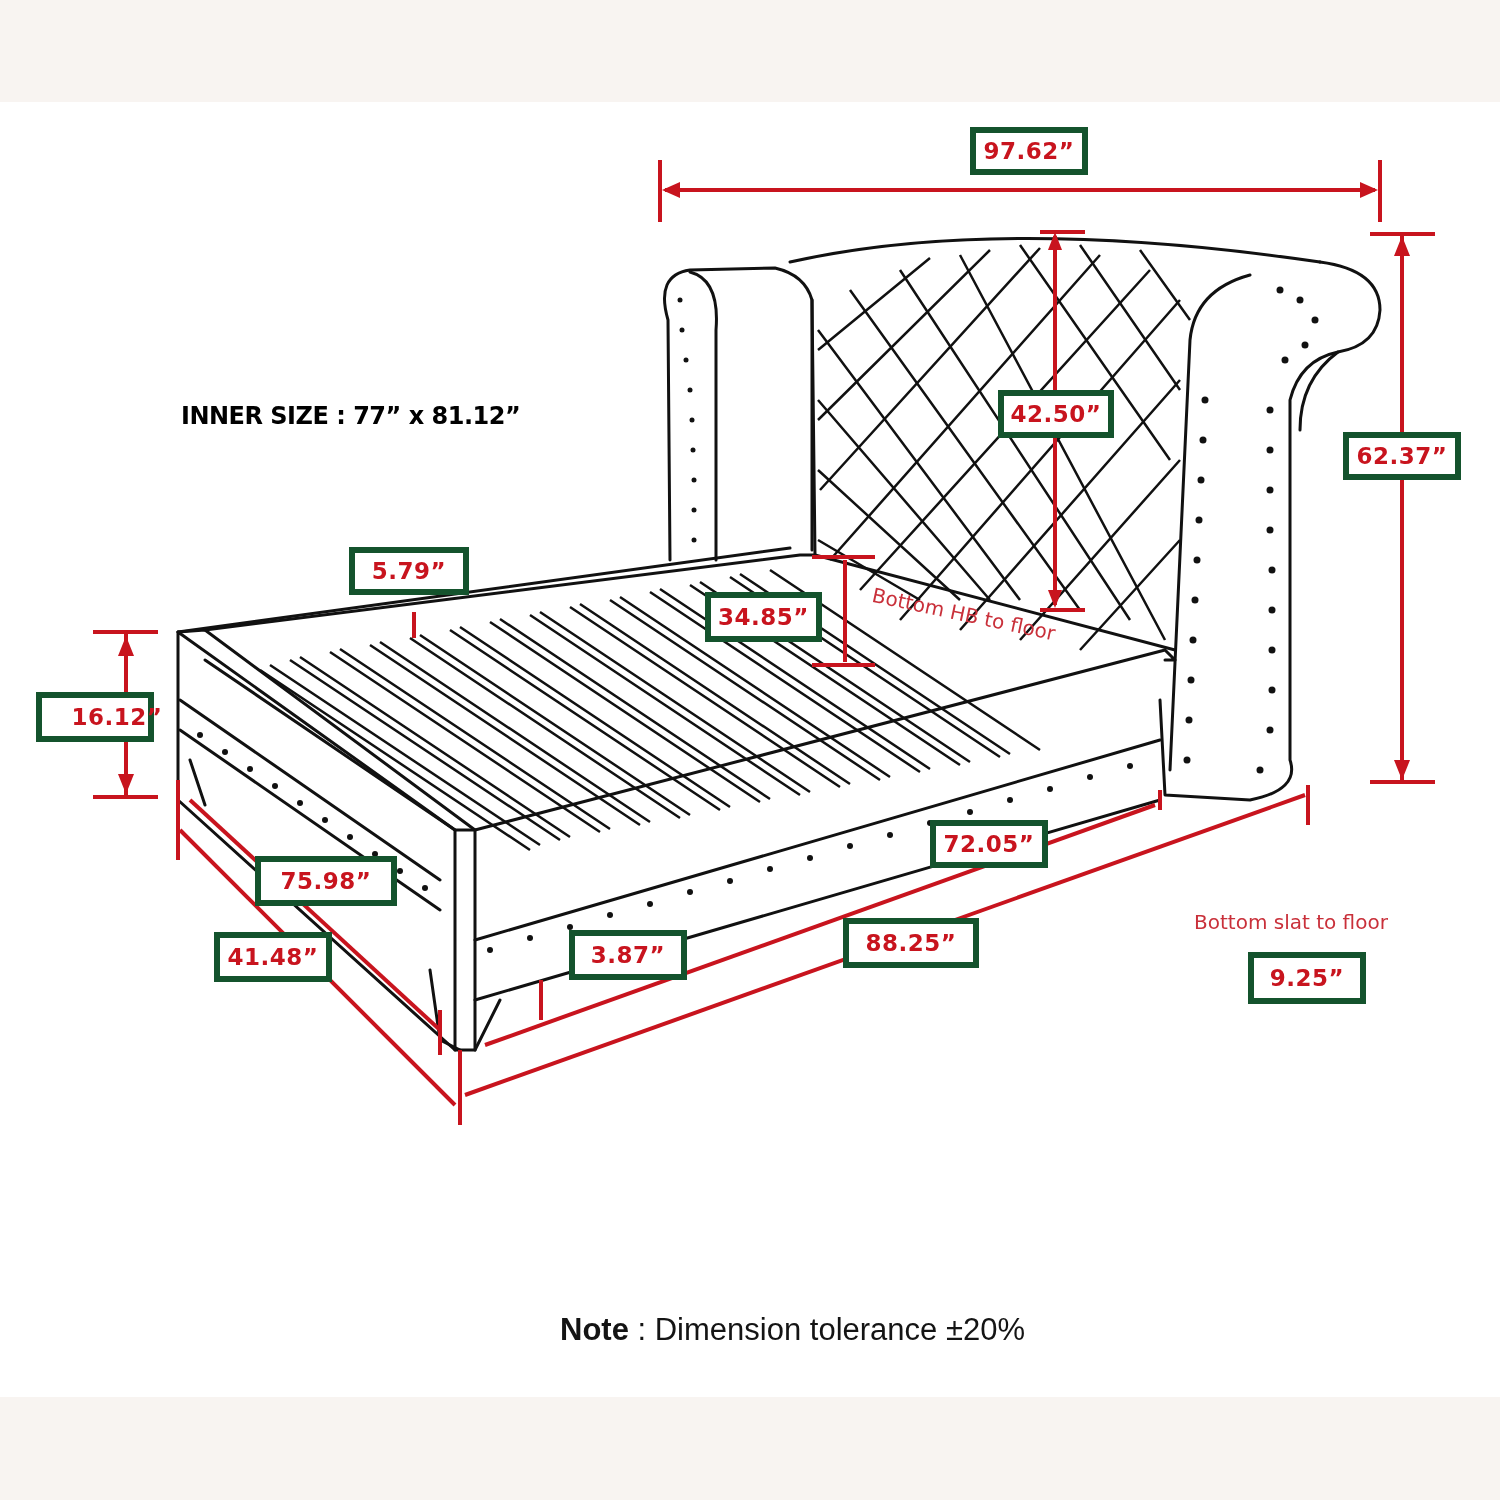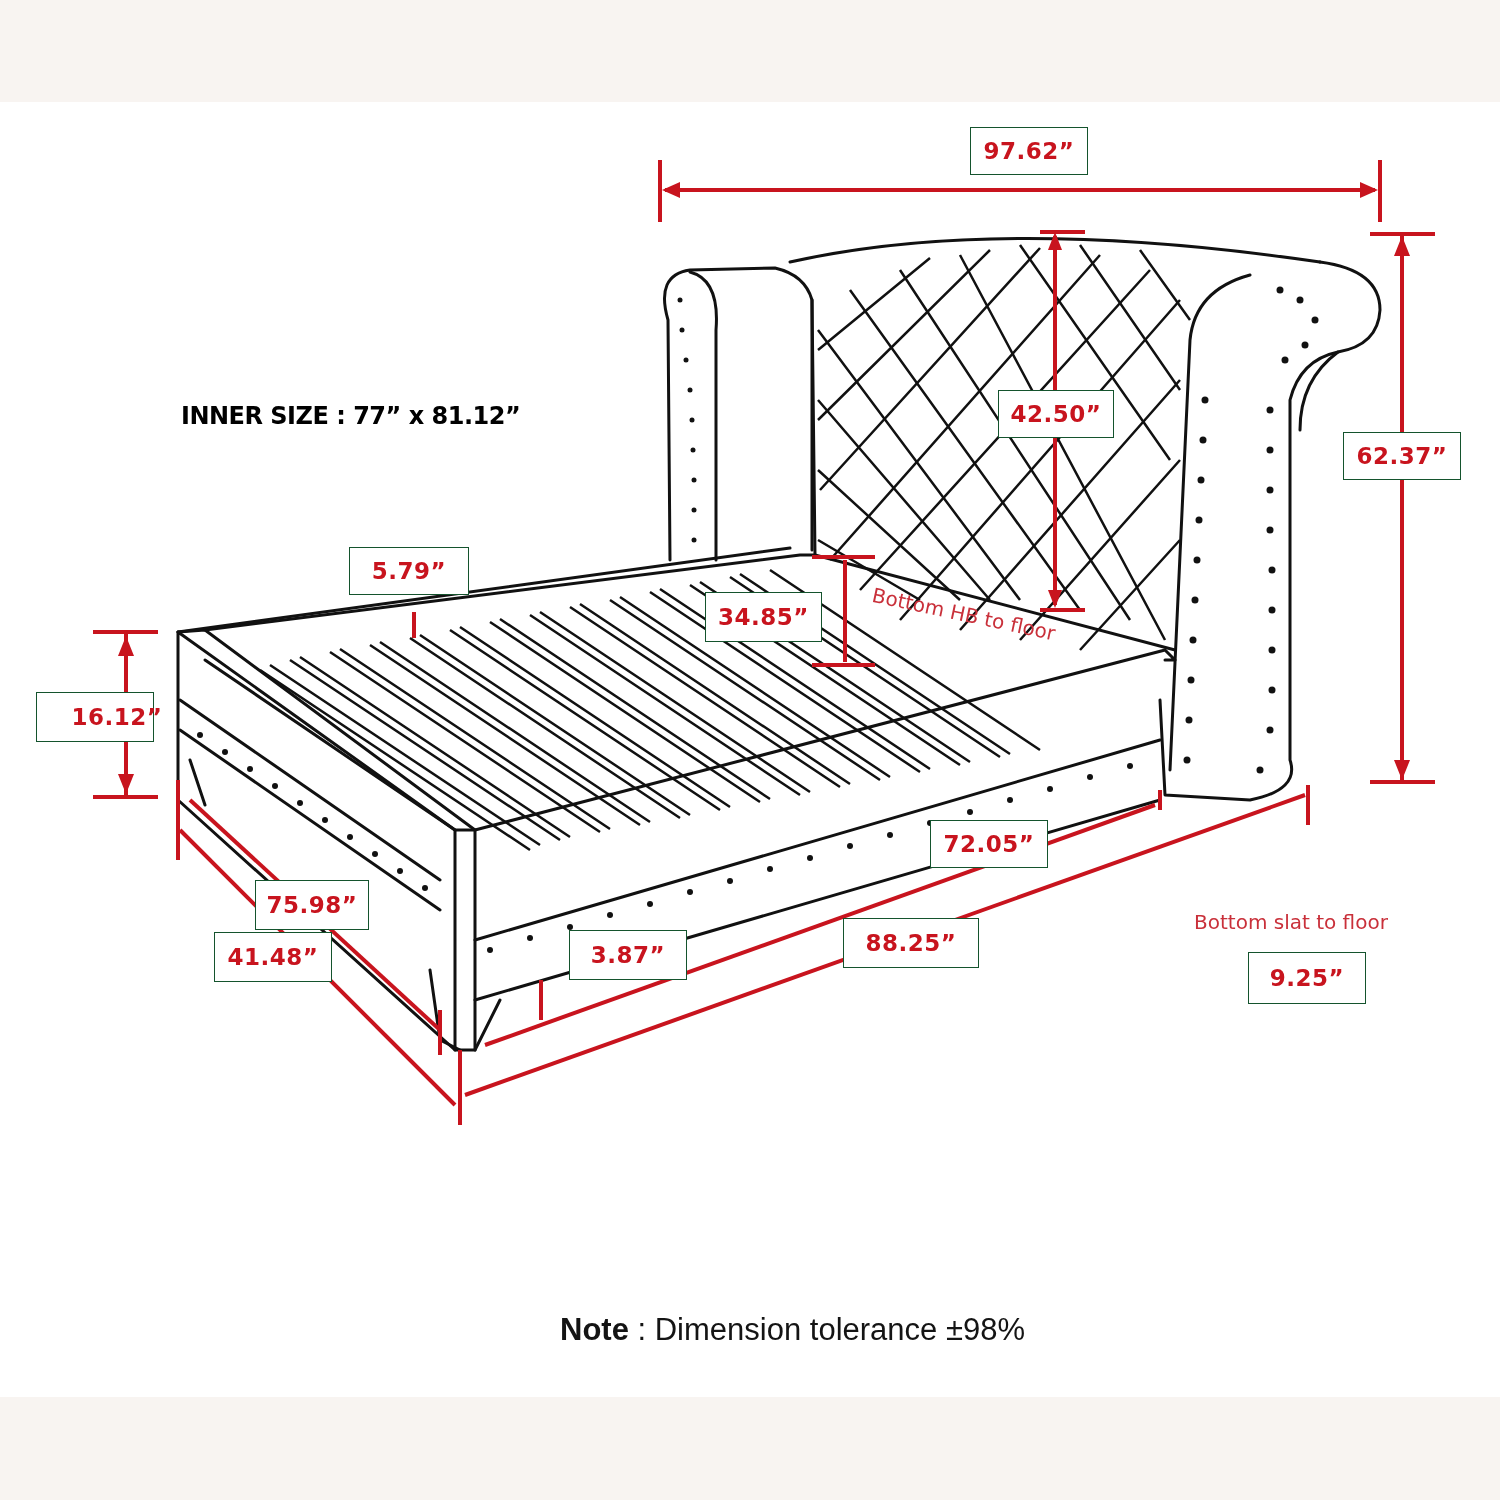--- a/index.html
+++ b/index.html
@@ -6,21 +6,21 @@
   body {
     width: 1500px; height: 1500px; position: relative; overflow: hidden;
     background: #ffffff;
     font-family: "Liberation Sans", sans-serif;
   }
   .band-top { position: absolute; left: 0; top: 0; width: 1500px; height: 102px; background: #f8f4f1; }
   .band-bottom { position: absolute; left: 0; top: 1397px; width: 1500px; height: 103px; background: #f8f4f1; }
   svg.drawing { position: absolute; left: 0; top: 0; }
   .dim-box {
     position: absolute; box-sizing: border-box;
-    border: 1px solid #14532d; background: #ffffff;
+    border: 6px solid #14532d; background: #ffffff;
     color: #c8141e; font-family: "DejaVu Sans", sans-serif; font-weight: bold;
     font-size: 23px; display: flex; align-items: center; justify-content: center;
     letter-spacing: 0.5px;
   }
   .red-text {
     position: absolute; color: #000000; font-family: "DejaVu Sans", sans-serif; white-space: nowrap;
   }
   .inner-size { font-weight: bold; font-size: 24px; letter-spacing: -0.5px; }
   .caption { font-size: 20px; color: #c9303a; }
   .caption-rot { transform: rotate(12deg); transform-origin: left top; }
@@ -191,24 +191,24 @@
     <line x1="541" y1="980" x2="541" y2="1020"></line>
   </g>
 </svg>
 
 <div class="dim-box" style="left:970px;top:127px;width:118px;height:48px;">97.62”</div>
 <div class="dim-box" style="left:998px;top:390px;width:116px;height:48px;">42.50”</div>
 <div class="dim-box" style="left:1343px;top:432px;width:118px;height:48px;">62.37”</div>
 <div class="dim-box" style="left:349px;top:547px;width:120px;height:48px;">5.79”</div>
 <div class="dim-box" style="left:705px;top:592px;width:117px;height:50px;">34.85”</div>
 <div class="dim-box" style="left:36px;top:692px;width:118px;height:50px;padding-left:44px;">16.12”</div>
-<div class="dim-box" style="left:255px;top:880px;width:114px;height:50px;">75.98”</div>
+<div class="dim-box" style="left:255px;top:856px;width:142px;height:50px;">75.98”</div>
 <div class="dim-box" style="left:214px;top:932px;width:118px;height:50px;">41.48”</div>
 <div class="dim-box" style="left:930px;top:820px;width:118px;height:48px;">72.05”</div>
 <div class="dim-box" style="left:843px;top:918px;width:136px;height:50px;">88.25”</div>
 <div class="dim-box" style="left:569px;top:930px;width:118px;height:50px;">3.87”</div>
 <div class="dim-box" style="left:1248px;top:952px;width:118px;height:52px;">9.25”</div>
 
 <div class="red-text inner-size" style="left:181px;top:402px;">INNER SIZE : 77” x 81.12”</div>
 <div class="red-text caption caption-rot" style="left:875px;top:583px;">Bottom HB to floor</div>
 <div class="red-text caption" style="left:1194px;top:910px;">Bottom slat to floor</div>
 
-<div class="note"><b>Note</b><span> : </span><span>Dimension tolerance ±98%</span></div>
+<div class="note"><b>Note</b><span> : </span><span>Dimension tolerance ±20%</span></div>
 
 </body></html>

